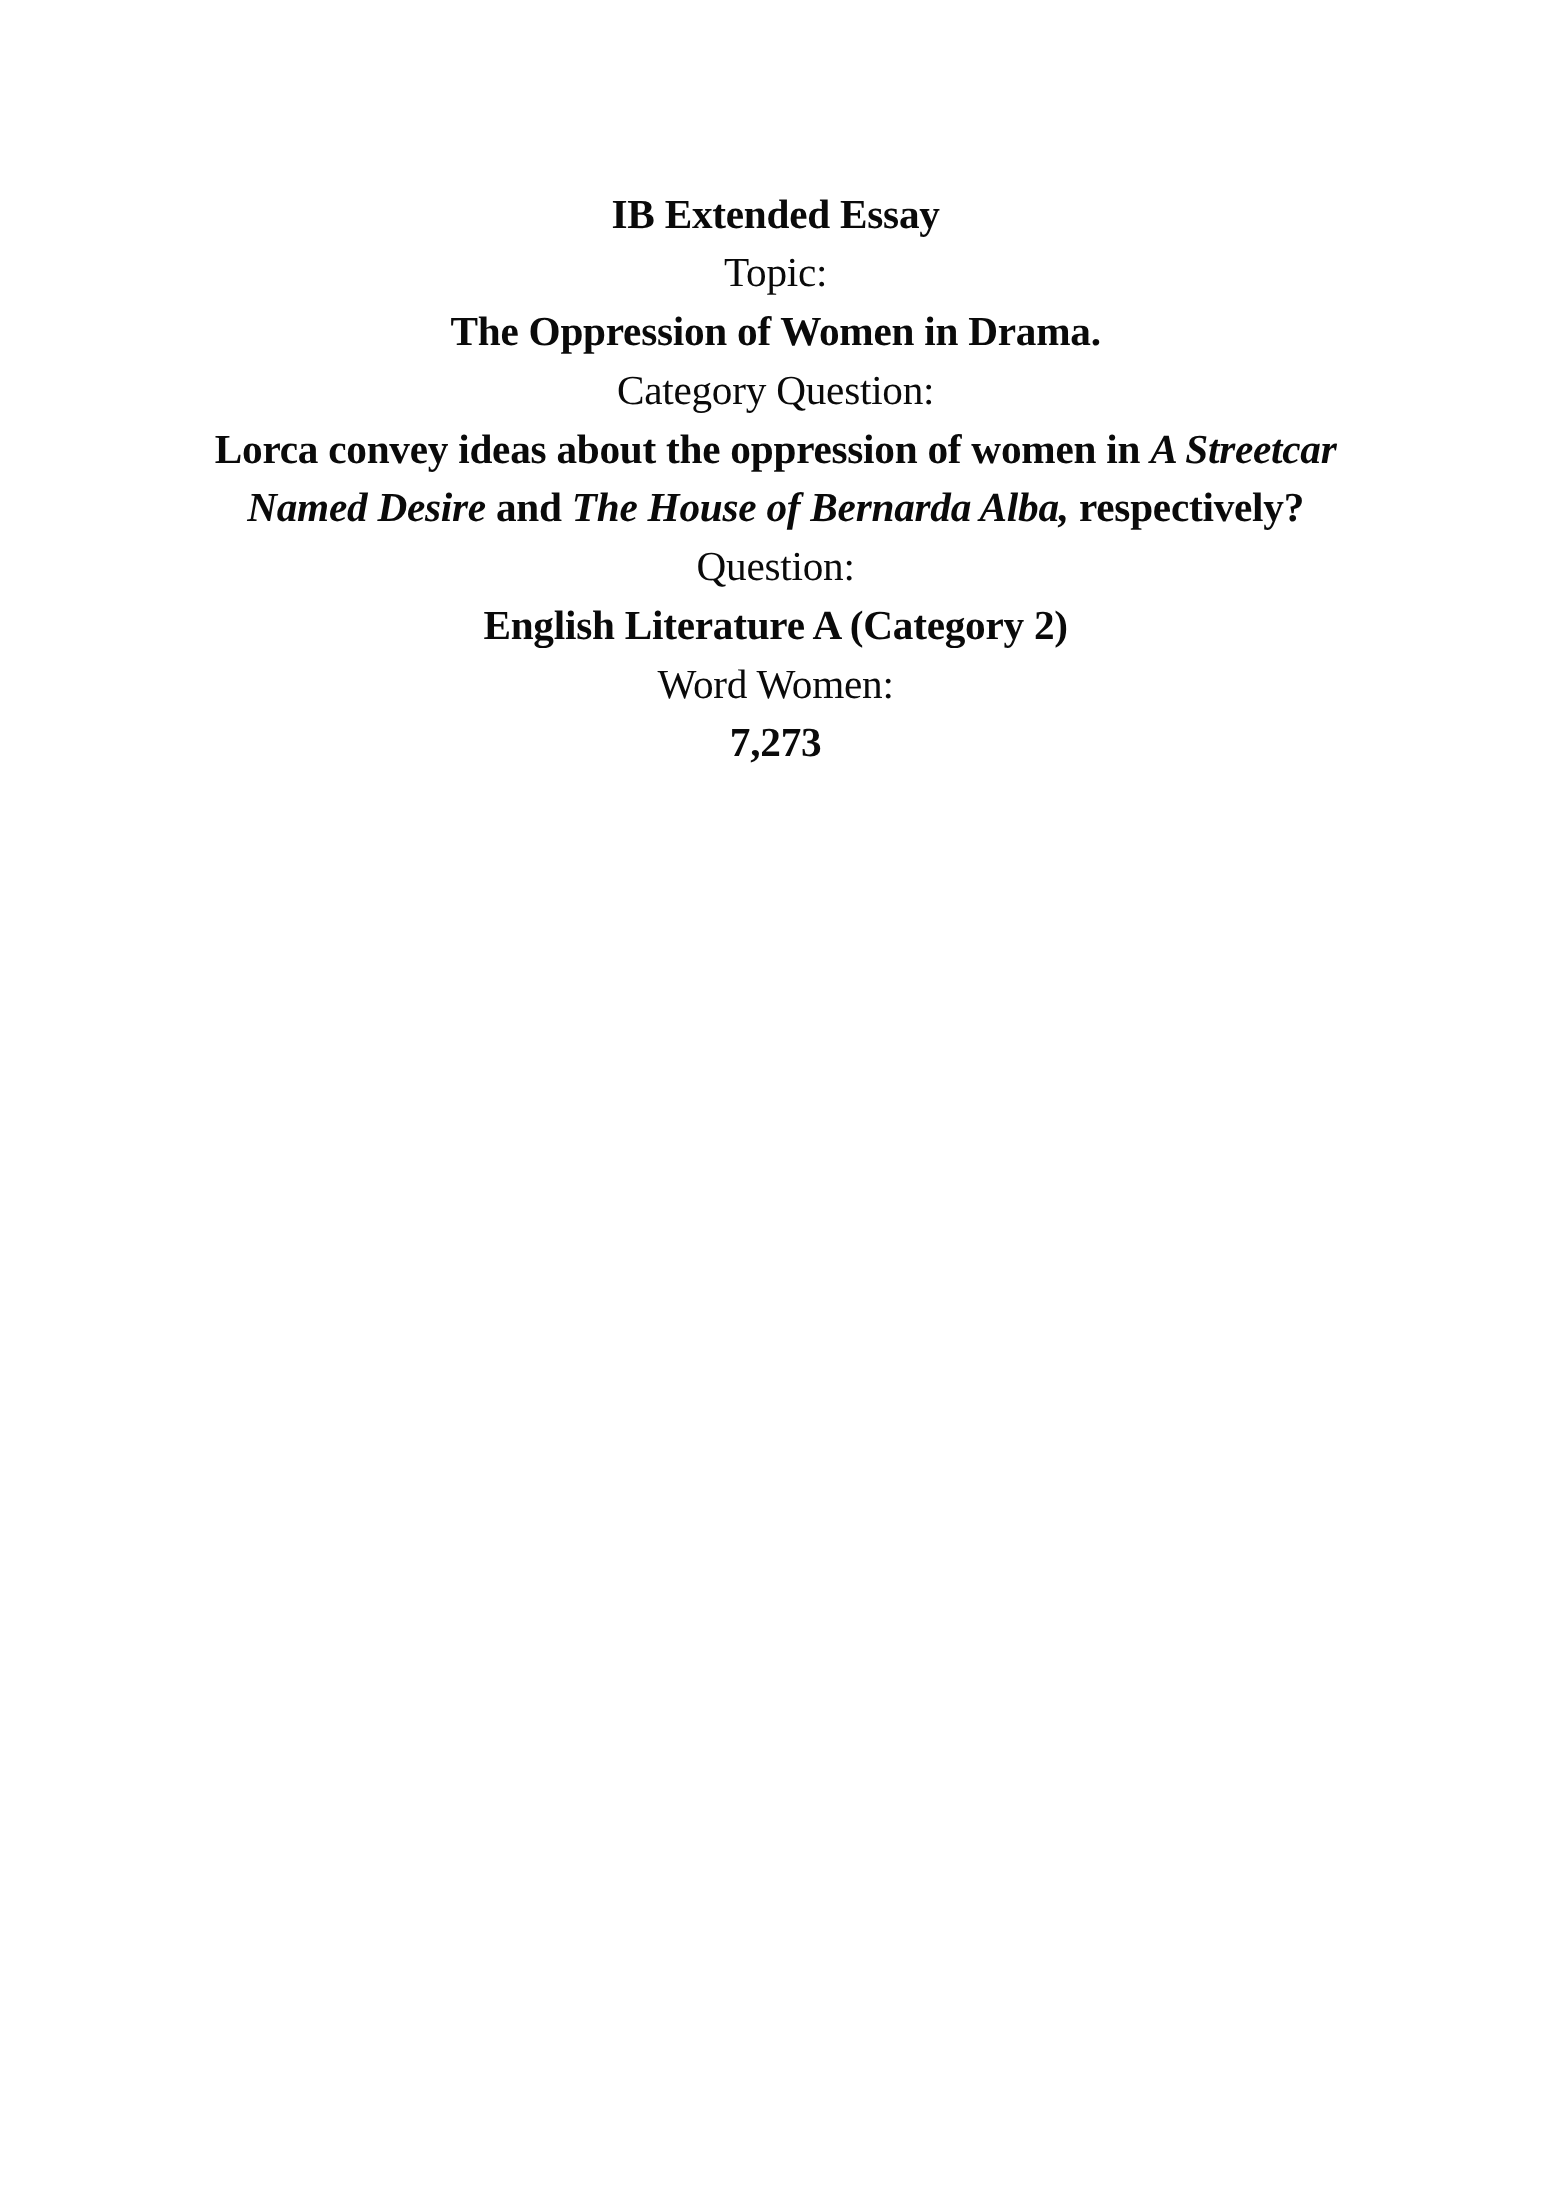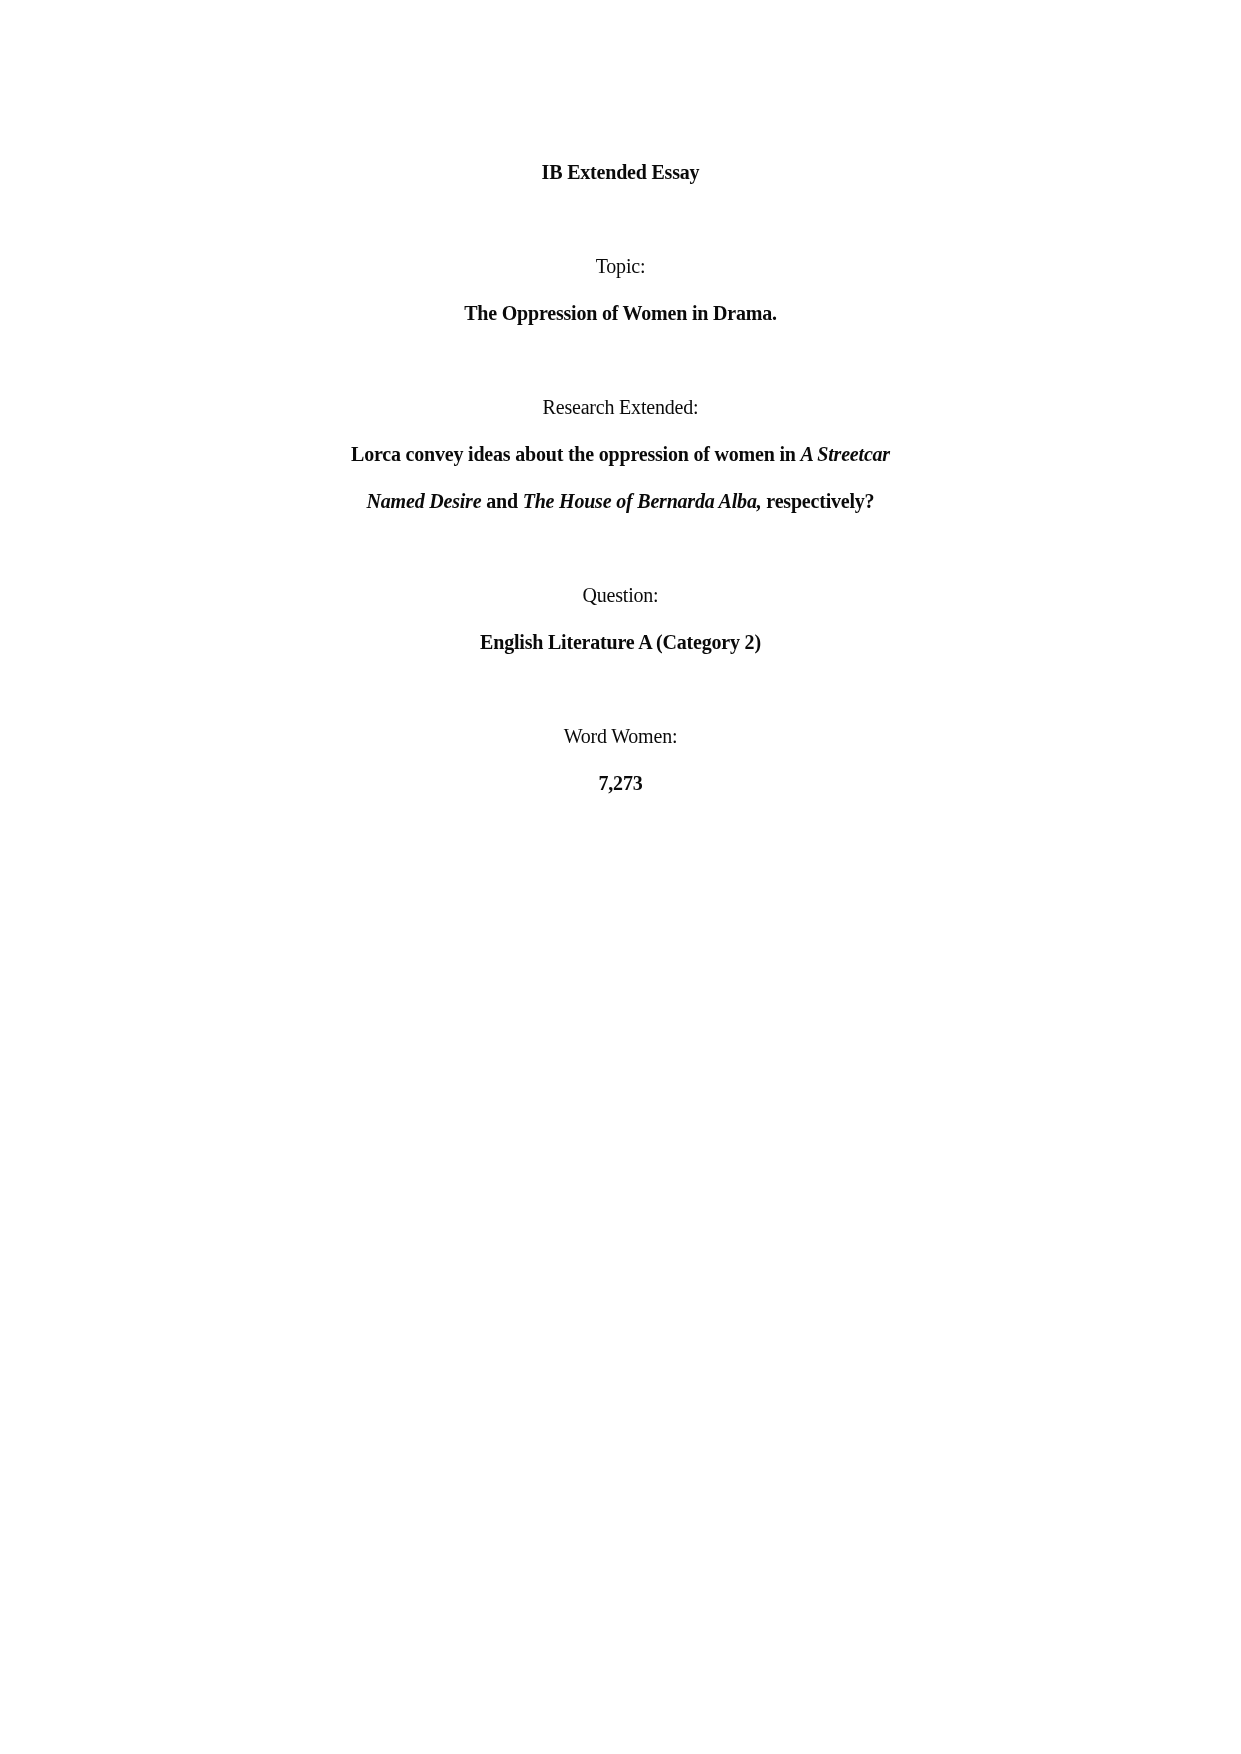--- a/index.html
+++ b/index.html
@@ -16,43 +16,43 @@
   }
   .page {
     box-sizing: border-box;
     width: 1241px;
     height: 1754px;
     padding-top: 149px;
     text-align: center;
   }
   .line {
     margin: 0;
-    font-size: 20px;
+    font-size: 33px;
     line-height: 47px;
     letter-spacing: -0.2px;
     font-weight: 400;
   }
   .bold   { font-weight: 700; }
   .italic { font-style: italic; text-align: center; }
-  .block + .block { margin-top: 47px; }
+  .block + .block { }
 </style>
 </head>
 <body style="background: rgb(255, 255, 255); color: rgb(10, 10, 10);">
 
 <main class="page">
 
   <h1 class="line bold block">IB Extended Essay</h1>
 
   <section class="block">
     <p class="line">Topic:</p>
     <p class="line bold">The Oppression of Women in Drama.</p>
   </section>
 
   <section class="block">
-    <p class="line">Research Extended:</p>
+    <p class="line">Category Question:</p>
     <p class="line bold"><span>Lorca convey ideas about the oppression of women in </span><span class="italic">A Streetcar</span></p>
     <p class="line bold"><span class="italic">Named Desire</span><span> and </span><span class="italic">The House of Bernarda Alba,</span><span> respectively?</span></p>
   </section>
 
 
   <section class="block">
     <p class="line">Question:</p>
     <p class="line bold">English Literature A (Category 2)</p>
   </section>
 

